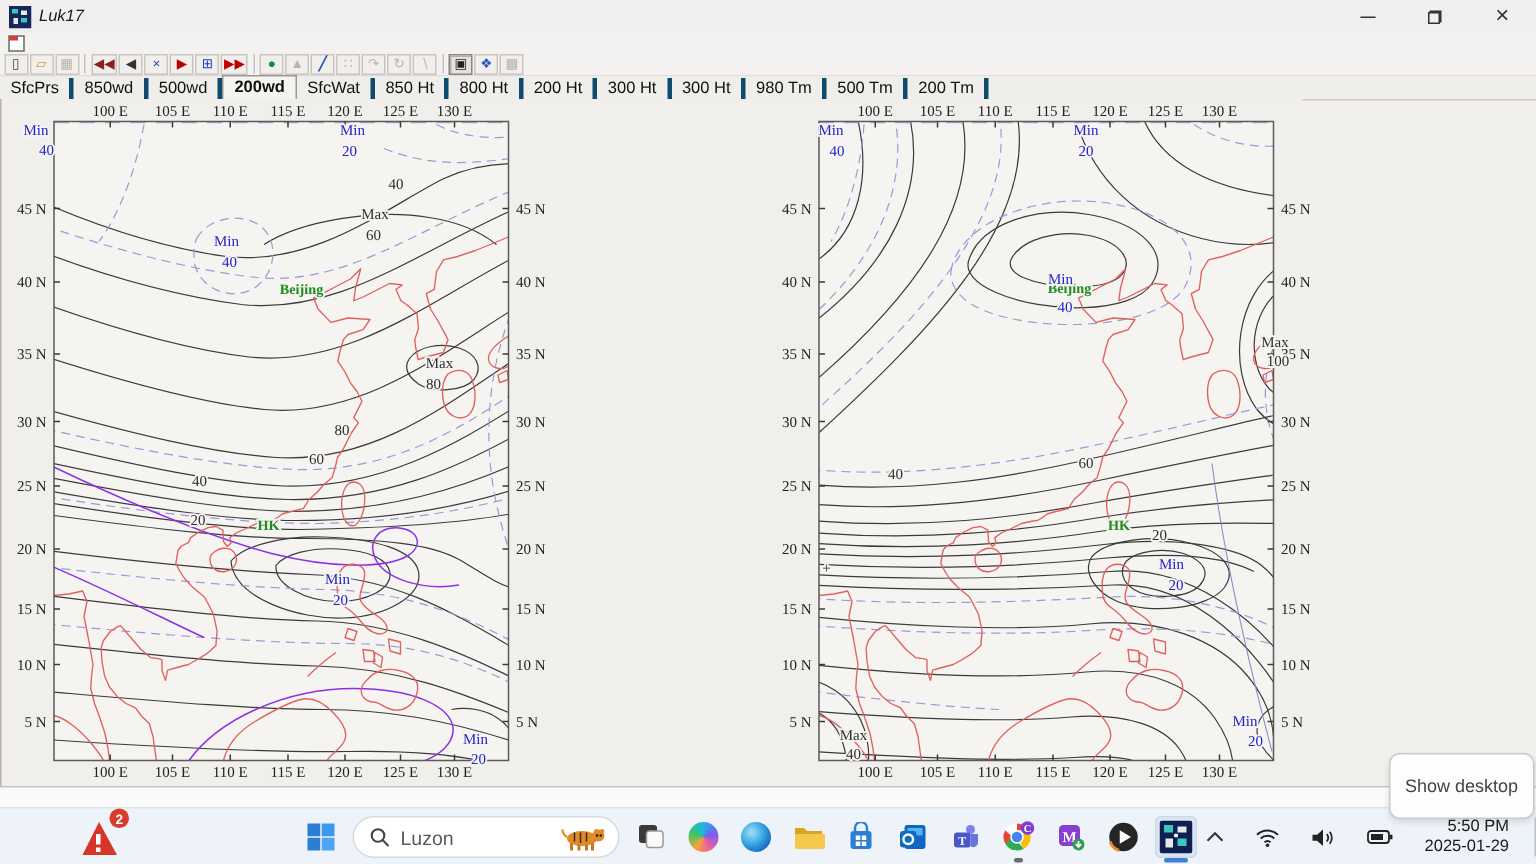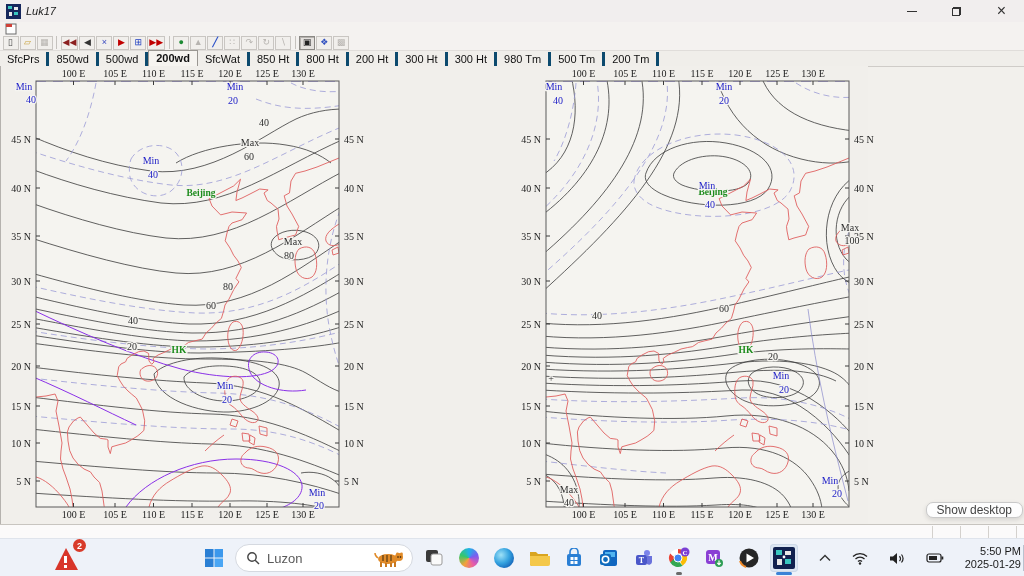--- a/index.html
+++ b/index.html
@@ -53,34 +53,34 @@
   .topdash{fill:none;stroke:#b0a8e0;stroke-width:1.2;stroke-dasharray:10 7;}
   .coast{fill:none;stroke:#e06060;stroke-width:0.9;stroke-linejoin:round;}
   .purple{fill:none;stroke:#8a30e8;stroke-width:1;}
   .thinblue{fill:none;stroke:#8888cc;stroke-width:0.7;}
   
   .statusbar{position:absolute;left:0;top:524px;width:1024px;height:14px;background:#fbfafa;
              border-top:1px solid #c8c5c0;font-size:11px;color:#111;display:flex;align-items:center;padding-left:2px;box-sizing:border-box;white-space:nowrap;overflow:hidden;}
   .sb-div{position:absolute;top:1px;height:12px;width:1px;background:#d4d1cd;}
   
   .tooltip{position:absolute;right:1px;top:502px;background:#fdfdfd;border:1px solid #c9c9c9;border-radius:7px;
-           padding:0 10px;font-size:12px;color:#444;box-shadow:0 2px 5px rgba(0,0,0,.12);z-index:30;}
+           padding:14px 10px;font-size:12px;color:#444;box-shadow:0 2px 5px rgba(0,0,0,.12);z-index:30;}
   
   .taskbar{position:absolute;left:0;top:538px;width:1024px;height:38px;background:#eef2f9;border-top:1px solid #dfe4ec;}
   .tb-center{position:absolute;left:200px;top:0;height:38px;display:flex;align-items:center;gap:7px;}
   .tb-ic{width:28px;height:28px;display:flex;align-items:center;justify-content:center;position:relative;border-radius:4px;}
   .tb-ic.activeapp{background:#dce6f2;box-shadow:inset 0 0 0 1px #cdd9e8;}
   .runline{position:absolute;bottom:-3px;left:50%;transform:translateX(-50%);height:3px;border-radius:2px;}
   .searchpill{height:26px;background:#ffffff;border:1px solid #d5d9e0;border-radius:14px;display:flex;align-items:center;
               padding:0 6px 0 10px;gap:7px;width:160px;}
   .searchpill .stext{font-size:13px;color:#5a5a5a;flex:1;}
   .widgets{position:absolute;left:52px;top:5px;width:30px;height:30px;}
   .badge{position:absolute;right:-4px;top:-5px;background:#d83b2a;color:#fff;border-radius:8px;font-size:9px;
          min-width:13px;height:13px;display:flex;align-items:center;justify-content:center;font-weight:bold;}
-  .tray{position:absolute;right:3px;top:0;height:38px;display:flex;align-items:center;gap:21px;}
+  .tray{position:absolute;right:18px;top:0;height:38px;display:flex;align-items:center;gap:21px;}
   .clock{font-size:11px;color:#1a1a1a;text-align:right;line-height:13px;}
   .sd-edge{position:absolute;right:0;top:6px;height:26px;width:1px;background:#b9c2cf;}
 </style>
 </head>
 <body>
 
 <div class="screen">
 
   <div class="titlebar">
     <svg class="appicon" viewBox="0 0 15 15">

